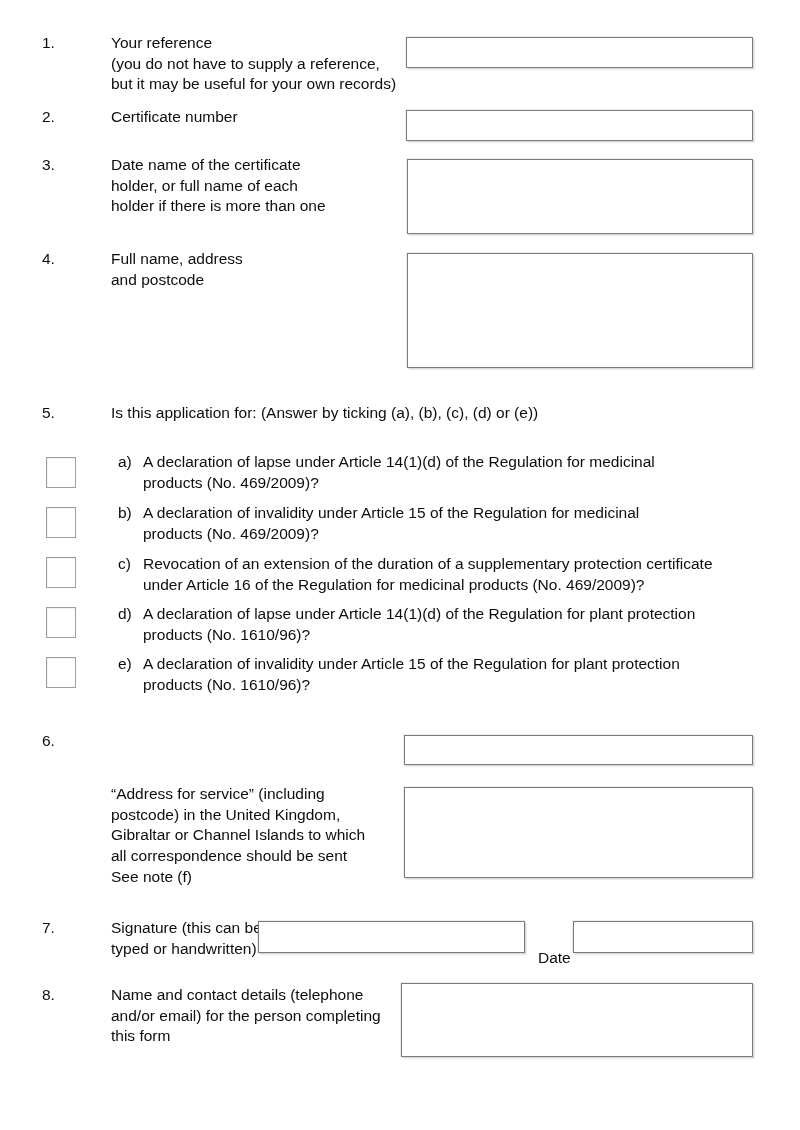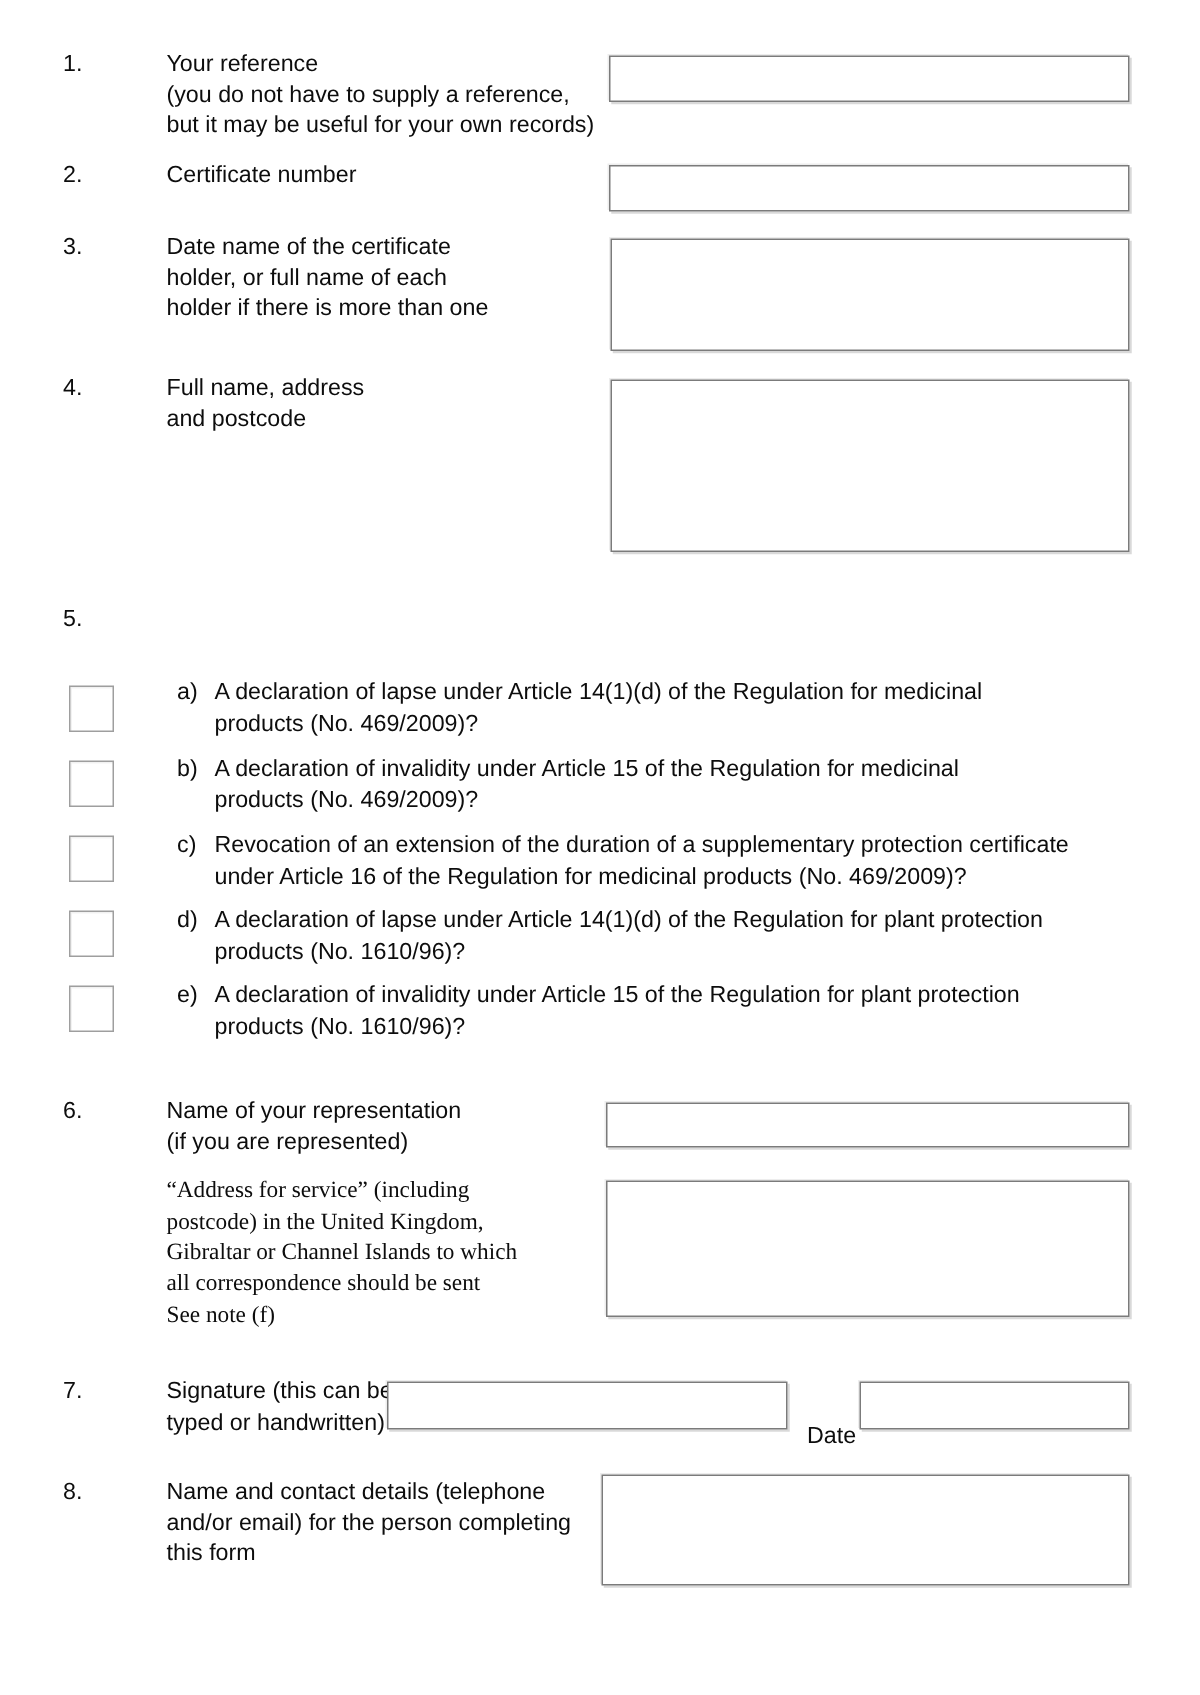--- a/index.html
+++ b/index.html
@@ -60,21 +60,21 @@
   #n5,#l5{top:403px;}
   #l5{width:520px;}
   #cb0{top:457px;} #ol0,#ot0{top:452px;}
   #cb1{top:507px;} #ol1,#ot1{top:503px;}
   #cb2{top:557px;} #ol2,#ot2{top:554px;}
   #cb3{top:607px;} #ol3,#ot3{top:604px;}
   #cb4{top:657px;} #ol4,#ot4{top:654px;}
   
   #n6,#l6{top:731px;}
   #f6a{left:404px;top:735px;width:349px;height:30px;}
-  #l6b{top:784px;font-family:Liberation Serif, serif;}
+  #l6b{top:784px;}
   #f6b{left:404px;top:787px;width:349px;height:91px;}
   
   #n7,#l7{top:918px;}
   #fsig{left:258px;top:921px;width:267px;height:32px;}
   #ldate{left:538px;top:948px;width:50px;}
   #fdate{left:573px;top:921px;width:180px;height:32px;}
   
   #n8,#l8{top:985px;}
   #f8{left:401px;top:983px;width:352px;height:74px;}
 </style>
@@ -98,20 +98,21 @@
 holder, or full name of each
 holder if there is more than one</div>
   <textarea class="field" id="f3" style=""></textarea>
 
   <span class="txt num" id="n4">4.</span>
   <div class="txt label" id="l4">Full name, address
 and postcode</div>
   <textarea class="field" id="f4" style=""></textarea>
 
   <span class="txt num" id="n5">5.</span>
+  <div class="txt label" id="l5">Is this application for: (Answer by ticking (a), (b), (c), (d) or (e))</div>
 
   <div class="cb" id="cb0"></div>
   <span class="txt opt-letter" id="ol0">a)</span>
   <div class="txt opt-text" id="ot0">A declaration of lapse under Article 14(1)(d) of the Regulation for medicinal
 products (No. 469/2009)?</div>
 
   <div class="cb" id="cb1"></div>
   <span class="txt opt-letter" id="ol1">b)</span>
   <div class="txt opt-text" id="ot1">A declaration of invalidity under Article 15 of the Regulation for medicinal
 products (No. 469/2009)?</div>
@@ -125,22 +126,20 @@
   <span class="txt opt-letter" id="ol3">d)</span>
   <div class="txt opt-text" id="ot3">A declaration of lapse under Article 14(1)(d) of the Regulation for plant protection
 products (No. 1610/96)?</div>
 
   <div class="cb" id="cb4"></div>
   <span class="txt opt-letter" id="ol4">e)</span>
   <div class="txt opt-text" id="ot4">A declaration of invalidity under Article 15 of the Regulation for plant protection
 products (No. 1610/96)?</div>
 
   <span class="txt num" id="n6">6.</span>
-  <div class="txt label" id="l6">Name of your representation
-(if you are represented)</div>
   <input type="text" class="field" id="f6a" value="" style="">
   <div class="txt label" id="l6b">“Address for service” (including
 postcode) in the United Kingdom,
 Gibraltar or Channel Islands to which
 all correspondence should be sent
 See note (f)</div>
   <textarea class="field" id="f6b" style=""></textarea>
 
   <span class="txt num" id="n7">7.</span>
   <div class="txt label" id="l7">Signature (this can be

